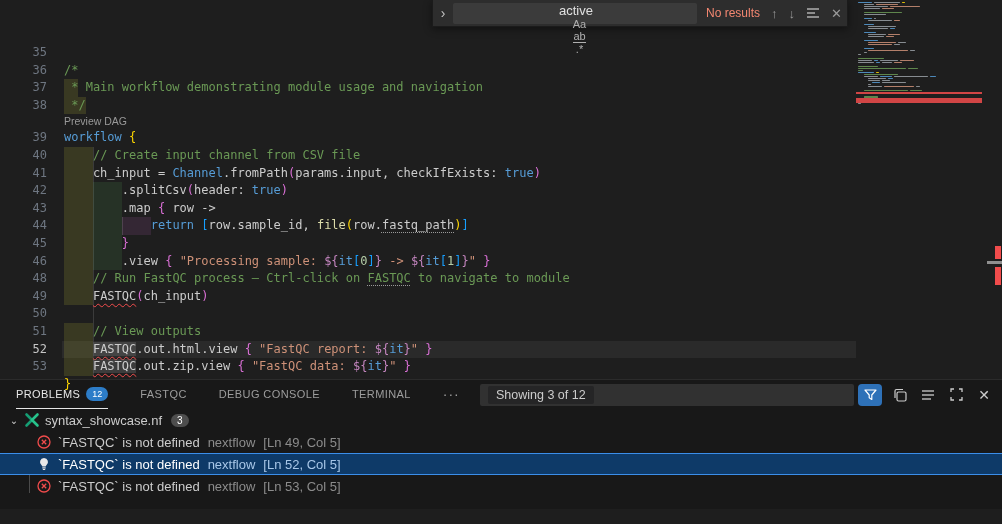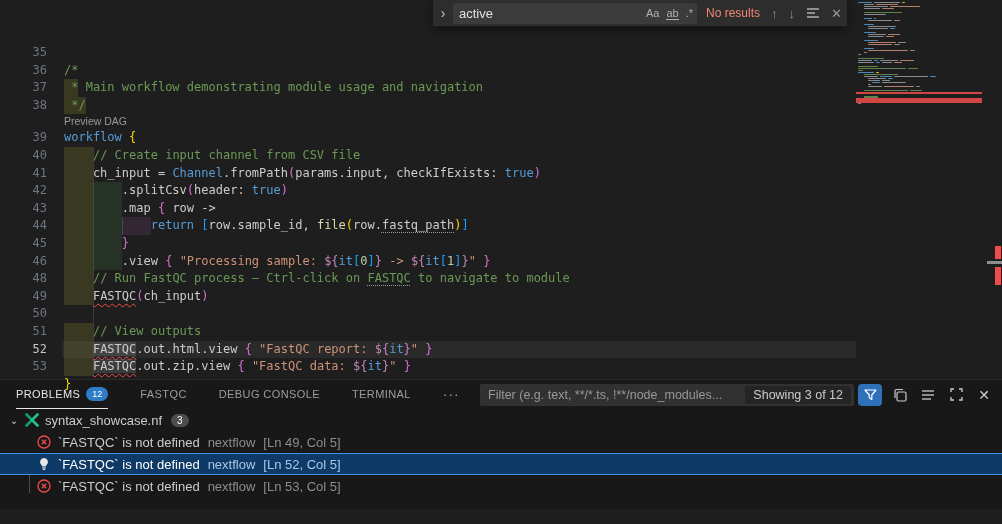--- a/index.html
+++ b/index.html
@@ -33,21 +33,21 @@
 
   
   #find {
     position:absolute; left:432px; top:0; width:416px; height:27px; z-index:10;
     background:#2d2d2d; border:1px solid #1b1b1b; border-top:none;
     box-shadow:0 2px 8px rgba(0,0,0,.45); display:flex; align-items:center; padding:0 4px 0 2px;
   }
   #find .toggle-replace { width:16px; color:#c5c5c5; font-size:14px; text-align:center; cursor:pointer; }
   #find .find-input {
     display:flex; align-items:center; background:#3b3b3b; height:21px; width:244px;
-    border-radius:2px; padding:0 4px 0 6px; margin-left:2px;
+    border-radius:2px; padding:0 4px 0 6px; margin-left:2px;flex-direction:column;
   }
   #find .find-input .qtext { flex:1; color:#e0e0e0; font-size:13px; font-family:"Liberation Sans",sans-serif; }
   .fw-opt { color:#b0b0b0; font-size:11px; margin-left:7px; cursor:pointer; font-family:"Liberation Sans",sans-serif; }
   .fw-opt.ww { border-bottom:1px solid #b0b0b0; }
   #find .no-results { color:#f48771; font-size:12px; margin-left:9px; white-space:nowrap; }
   .fw-btn { color:#9a9a9a; font-size:13px; margin-left:11px; cursor:pointer; line-height:1; }
   .fw-btn.lines svg, .fw-btn svg { display:block; }
 
   
   #minimap { position:absolute; left:856px; top:2px; width:128px; height:390px; cursor:pointer; }
@@ -324,21 +324,20 @@
           </div>
           <div class="ptab">
             <span>TERMINAL</span>
           </div>
           <div class="ptab more">
             <span>···</span>
           </div>
         </div>
       <div id="panel-right">
         <div id="filter-box">
-          <span class="ph">Filter (e.g. text, **/*.ts, !**/node_modules...</span>
           <span id="showing-chip">Showing 3 of 12</span>
         </div>
         <div id="funnel-btn">
           <svg width="13" height="12" viewBox="0 0 13 12">
               <path d="M1 1 h11 l-4.2 5 v4.4 l-2.6 -1.6 v-2.8 z" fill="none" stroke="#ffffff" stroke-width="1.2" stroke-linejoin="round"></path>
             </svg>
         </div>
         <div class="hact">
           <svg width="14" height="14" viewBox="0 0 14 14">
               <rect x="4" y="4" width="9" height="9" rx="1.5" fill="none" stroke="#cccccc" stroke-width="1.2"></rect>

